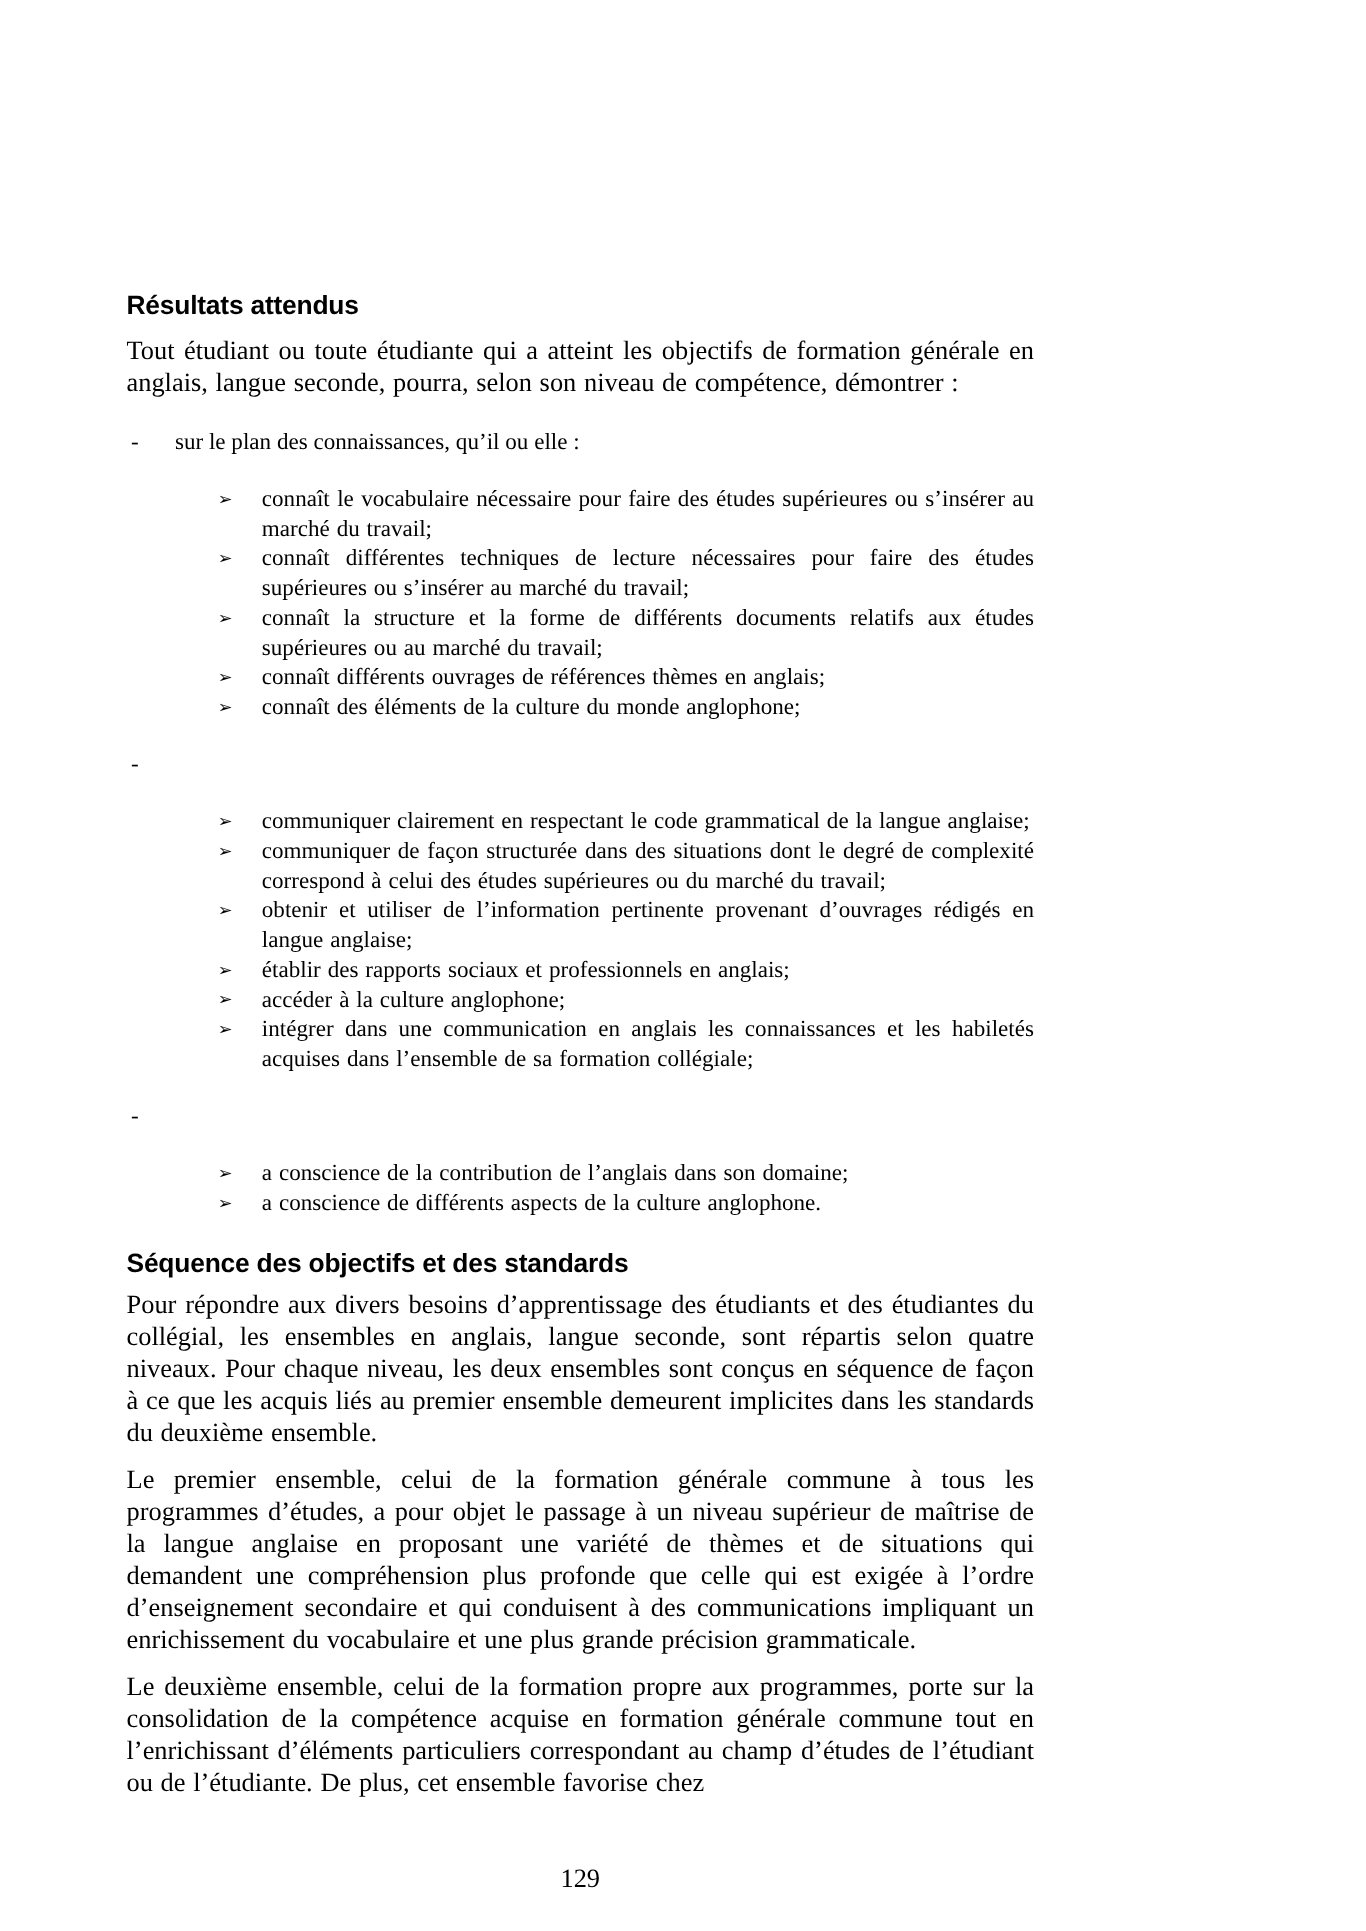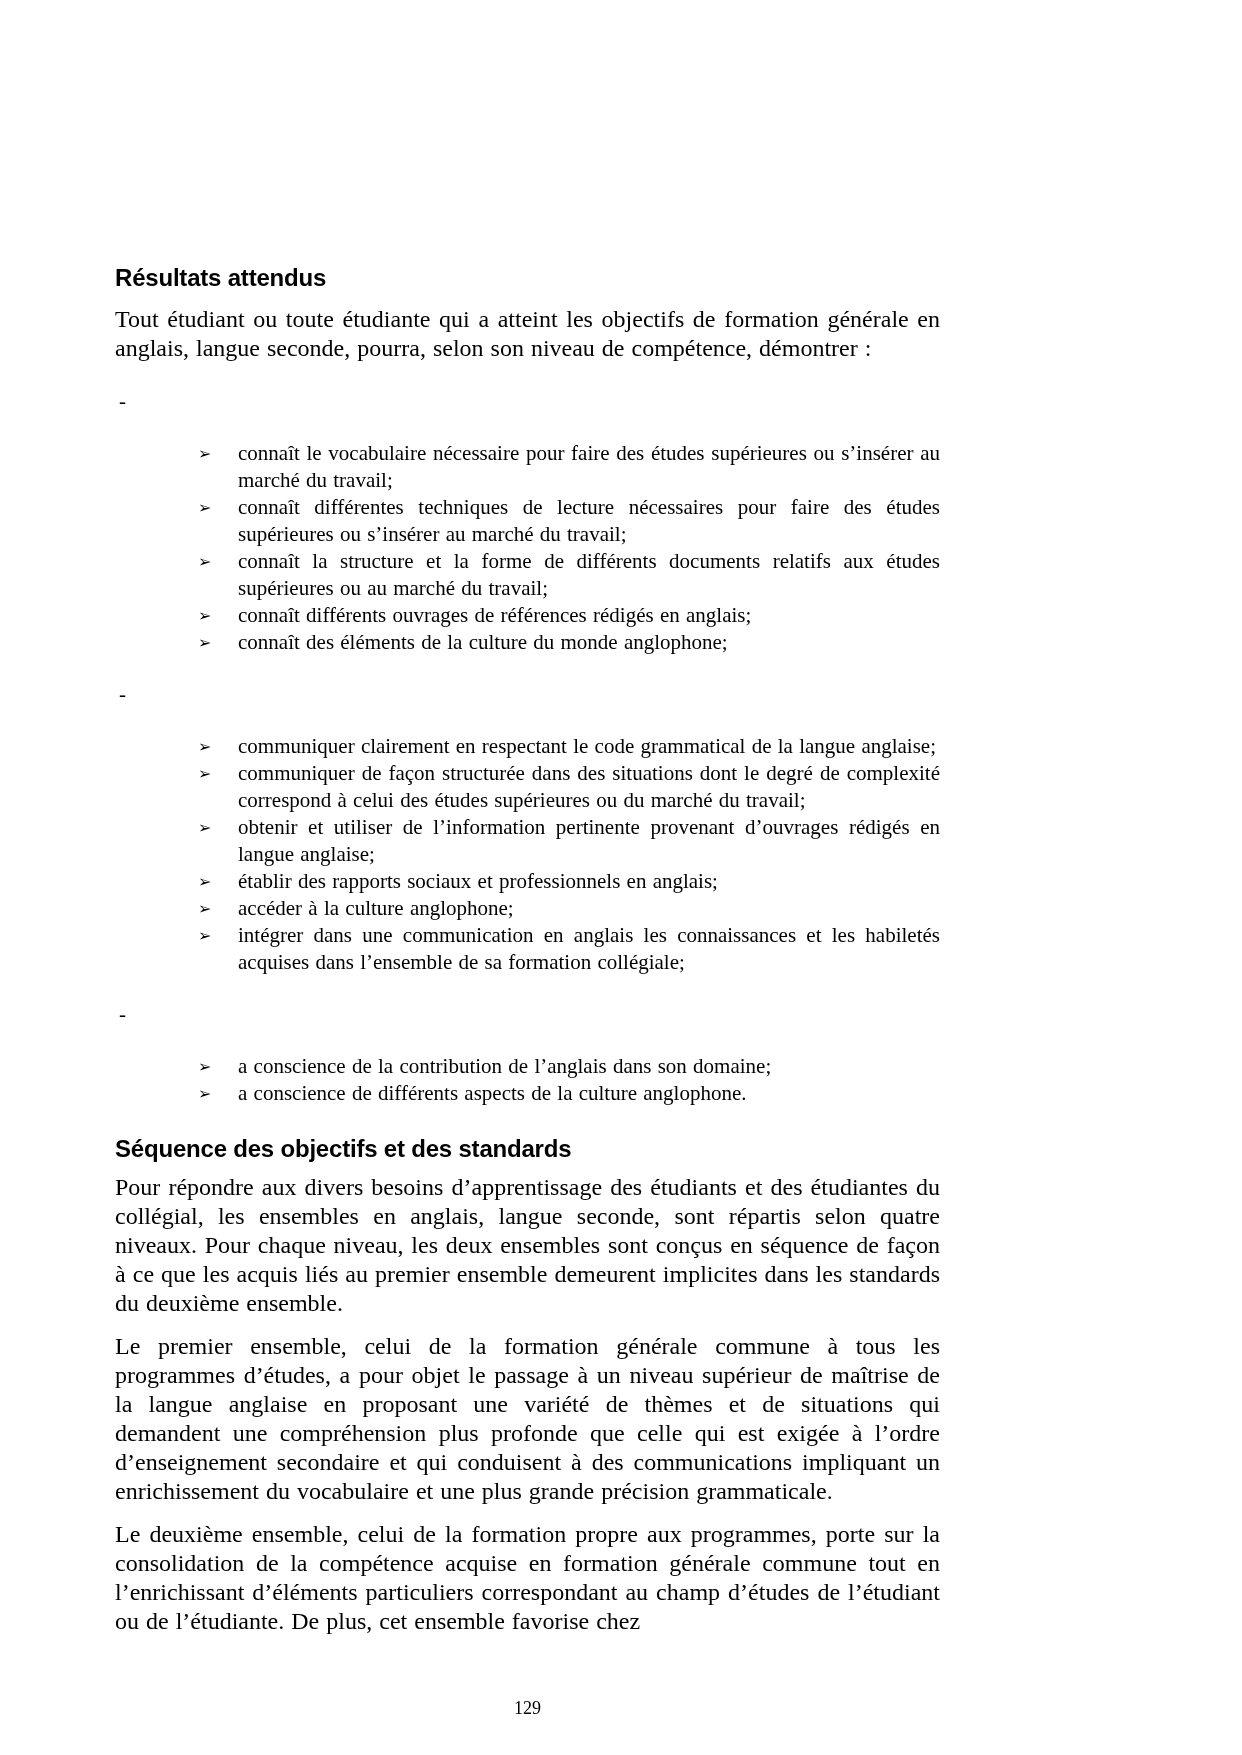--- a/index.html
+++ b/index.html
@@ -59,53 +59,54 @@
     line-height: 27px;
   }
   .arrow-item .itext {
     flex: 1 1 auto;
     text-align: justify;
     word-spacing: 1px;
   }
   .page-number {
     margin-top: 58px;
     text-align: center;
-    font-size: 18px;
+    font-size: 24px;
     line-height: 28px;
   }
 </style>
 </head>
 <body>
 
 <div class="page">
 
   <h2 class="head first">Résultats attendus</h2>
 
   <p class="body">Tout étudiant ou toute étudiante qui a atteint les objectifs de formation générale en anglais, langue seconde, pourra, selon son niveau de compétence, démontrer :</p>
 
   <div class="dash-row">
     <span class="dash">-</span>
+    <span class="ltext">sur le plan des connaissances, qu’il ou elle :</span>
   </div>
 
   <div class="arrow-list">
     <div class="arrow-item">
       <span class="arrow">➢</span>
       <span class="itext">connaît le vocabulaire nécessaire pour faire des études supérieures ou s’insérer au marché du travail;</span>
     </div>
     <div class="arrow-item">
       <span class="arrow">➢</span>
       <span class="itext">connaît différentes techniques de lecture nécessaires pour faire des études supérieures ou s’insérer au marché du travail;</span>
     </div>
     <div class="arrow-item">
       <span class="arrow">➢</span>
       <span class="itext">connaît la structure et la forme de différents documents relatifs aux études supérieures ou au marché du travail;</span>
     </div>
     <div class="arrow-item">
       <span class="arrow">➢</span>
-      <span class="itext">connaît différents ouvrages de références rédigés en anglais;</span>
+      <span class="itext">connaît différents ouvrages de références thèmes en anglais;</span>
     </div>
     <div class="arrow-item">
       <span class="arrow">➢</span>
       <span class="itext">connaît des éléments de la culture du monde anglophone;</span>
     </div>
   </div>
 
   <div class="dash-row">
     <span class="dash">-</span>
   </div>

